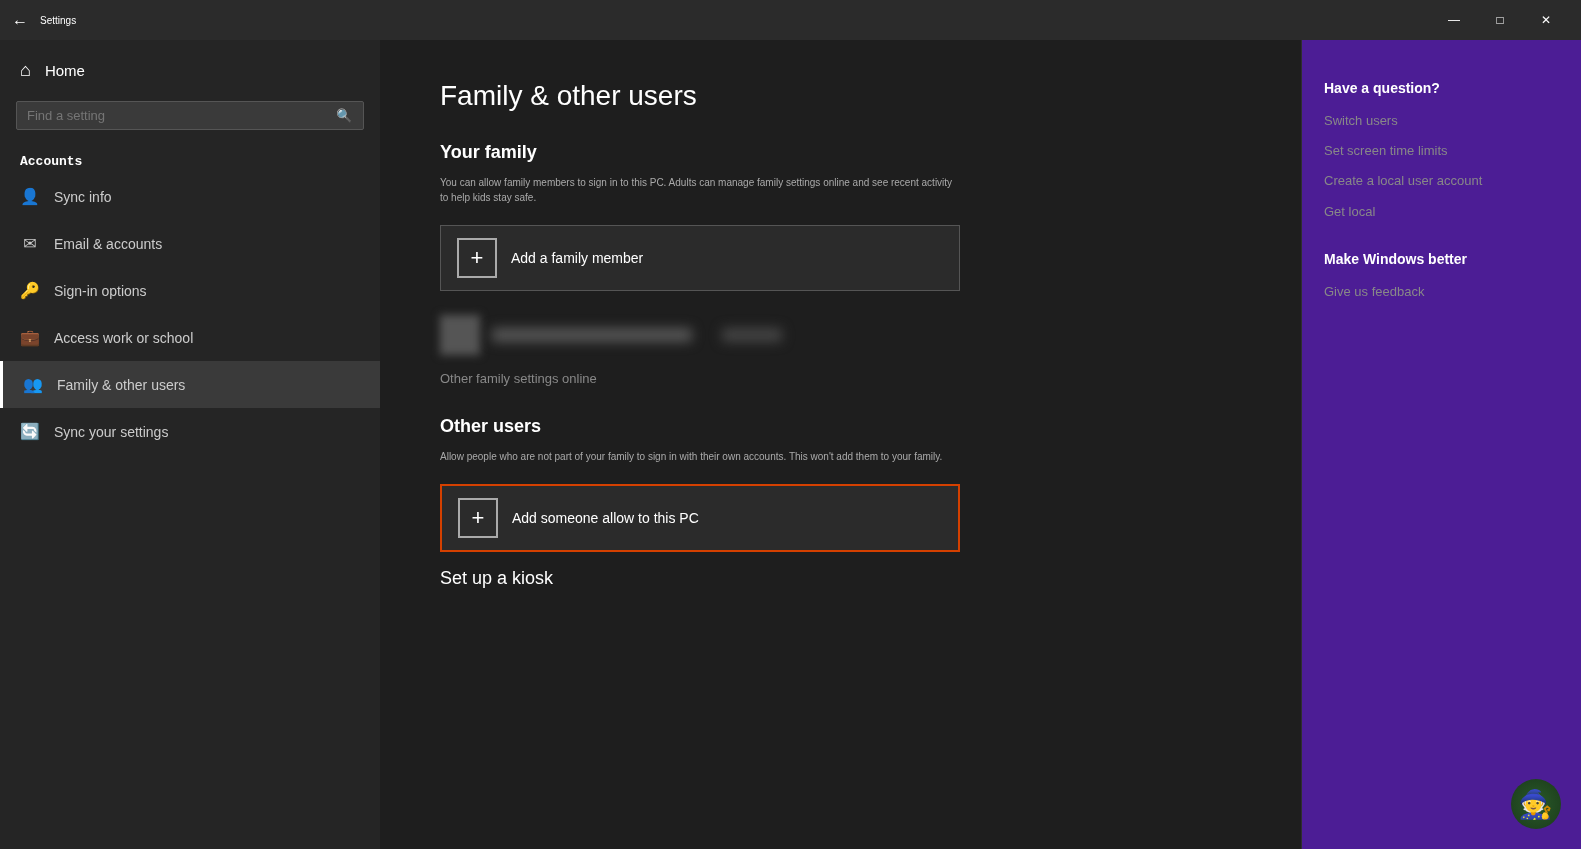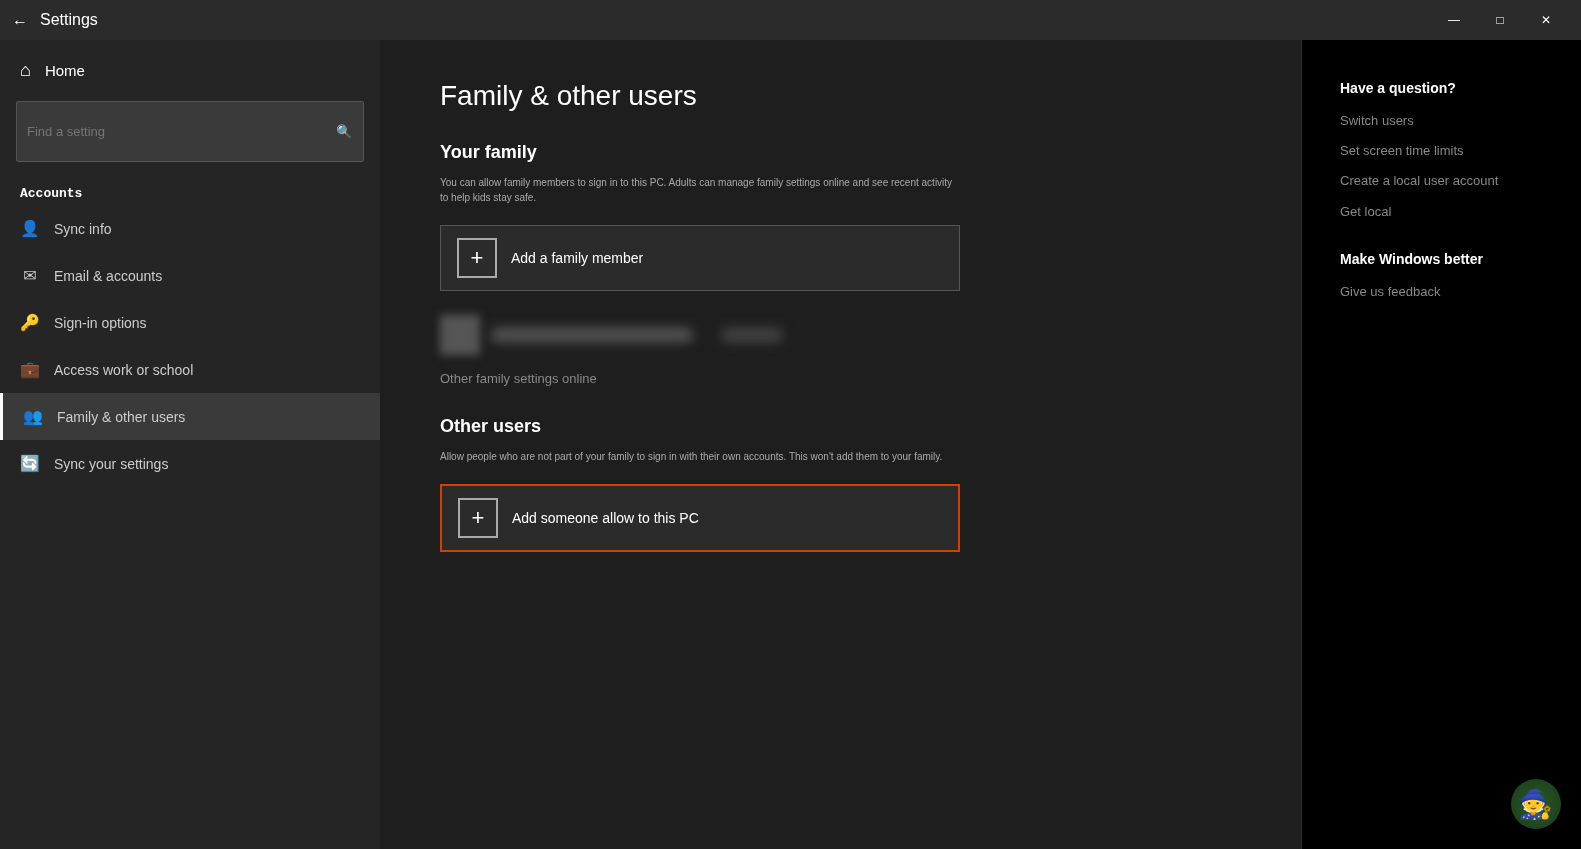--- a/index.html
+++ b/index.html
@@ -23,21 +23,21 @@
       padding: 0 12px;
       flex-shrink: 0;
     }
     .title-bar-back {
       color: #fff;
       font-size: 16px;
       cursor: pointer;
       margin-right: 12px;
     }
     .title-bar-title {
-      font-size: 16px;
+      font-size: 10px;
       color: #fff;
       flex: 1;
     }
     .title-bar-controls {
       display: flex;
       gap: 0;
     }
     .title-bar-btn {
       width: 46px;
       height: 40px;
@@ -76,21 +76,21 @@
     }
     .sidebar-home .icon { margin-right: 14px; font-size: 18px; }
 
     .sidebar-search {
       margin: 8px 16px 16px 16px;
       display: flex;
       align-items: center;
       background: #3a3a3a;
       border: 1px solid #555;
       border-radius: 2px;
-      padding: 22px 10px;
+      padding: 6px 10px;
     }
     .sidebar-search input {
       background: transparent;
       border: none;
       outline: none;
       color: #aaa;
       font-size: 13px;
       flex: 1;
     }
     .sidebar-search .search-icon { color: #aaa; font-size: 13px; }
@@ -216,22 +216,22 @@
     .manage-link {
       font-size: 13px;
       color: #888;
       cursor: pointer;
       margin-bottom: 30px;
     }
 
     
     .right-panel {
       width: 280px;
-      background: #000000;
-      padding: 40px 38px;
+      background: #4c1d95;
+      padding: 40px 22px;
       border-left: 1px solid #2e2e2e;
       flex-shrink: 0;
     }
     .right-section-title {
       font-size: 14px;
       font-weight: 600;
       color: #fff;
       margin-bottom: 16px;
     }
     .right-link {
@@ -343,20 +343,21 @@
     <div class="manage-link">Other family settings online</div>
 
     <h2 class="section-title">Other users</h2>
     <p class="section-desc">Allow people who are not part of your family to sign in with their own accounts. This won't add them to your family.</p>
 
     <div class="add-button highlighted">
       <div class="plus-box">+</div>
       <span>Add someone allow to this PC</span>
     </div>
 
+    <h2 class="kiosk-title">Set up a kiosk</h2>
   </div>
 
   <div class="right-panel">
     <div class="right-section-title">Have a question?</div>
 
     <a class="right-link">Switch users</a>
     <a class="right-link">Set screen time limits</a>
     <a class="right-link">Create a local user account</a>
     <a class="right-link">Get local</a>
 

